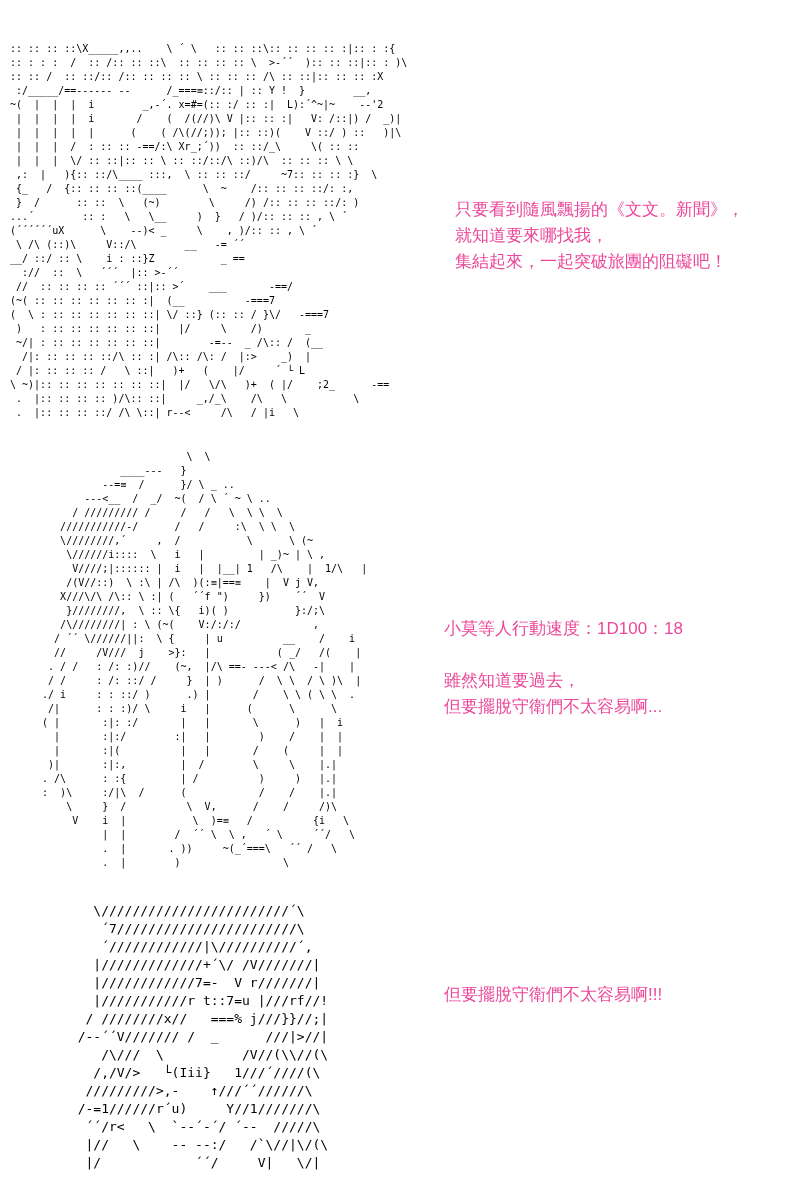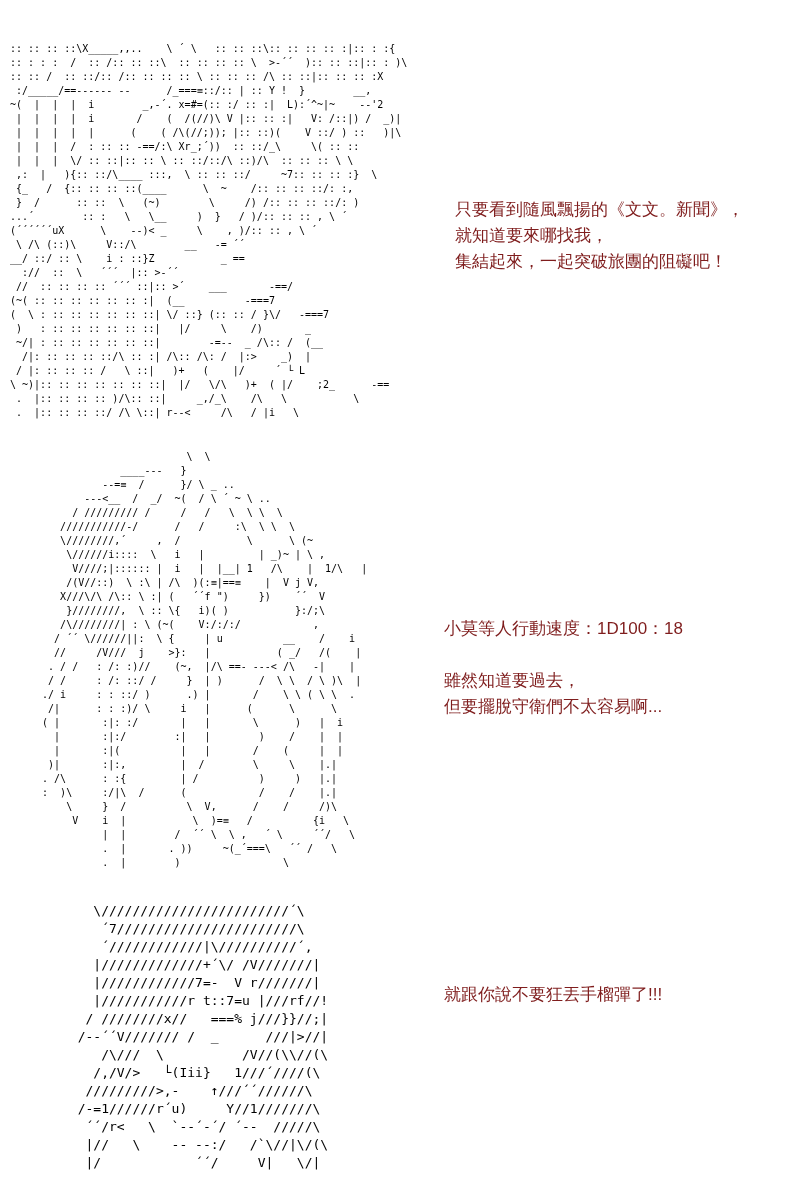--- a/index.html
+++ b/index.html
@@ -20,21 +20,21 @@
     color: #000000;
     font-family: "DejaVu Sans Mono", monospace;
     white-space: pre;
     letter-spacing: 0;
   }
   .aa-1 { left: 4px;  top: 42px;  font-size: 10px; line-height: 14px; }
   .aa-2 { left: 24px; top: 450px; font-size: 10px; line-height: 14px; }
   .aa-3 { left: 62px; top: 902px; font-size: 13px; line-height: 18px; }
   .cap {
     position: absolute;
-    color: #7f1d1d;
+    color: #ec4899;
     font-family: "Liberation Sans", "DejaVu Sans", sans-serif;
     font-size: 17px;
     line-height: 26px;
     white-space: pre-line;
   }
   .cap-1 { left: 455px; top: 197px; }
   .cap-2 { left: 444px; top: 616px; }
   .cap-3 { left: 444px; top: 982px; }
 </style>
 </head>
@@ -119,15 +119,15 @@
    / ////////x//   ===% j///}}//;|
   /--´´V/////// /  _      ///|&gt;//|
      /\///  \          /V//(\\//(\
     /,/V/&gt;   └(Iii}   1///´////(\
    /////////&gt;,-    ↑///´´//////\
   /-=1//////r´u)     Y//1///////\
    ´´/r&lt;   \  `--´-´/ ´--  /////\
    |//   \    -- --:/   /`\//|\/(\
    |/            ´´/     V|   \/|</pre>
 
-  <div class="cap cap-3">就跟你說不要狂丟手榴彈了!!!</div>
+  <div class="cap cap-3">但要擺脫守衛們不太容易啊!!!</div>
 
 </div>
 
 </body></html>

